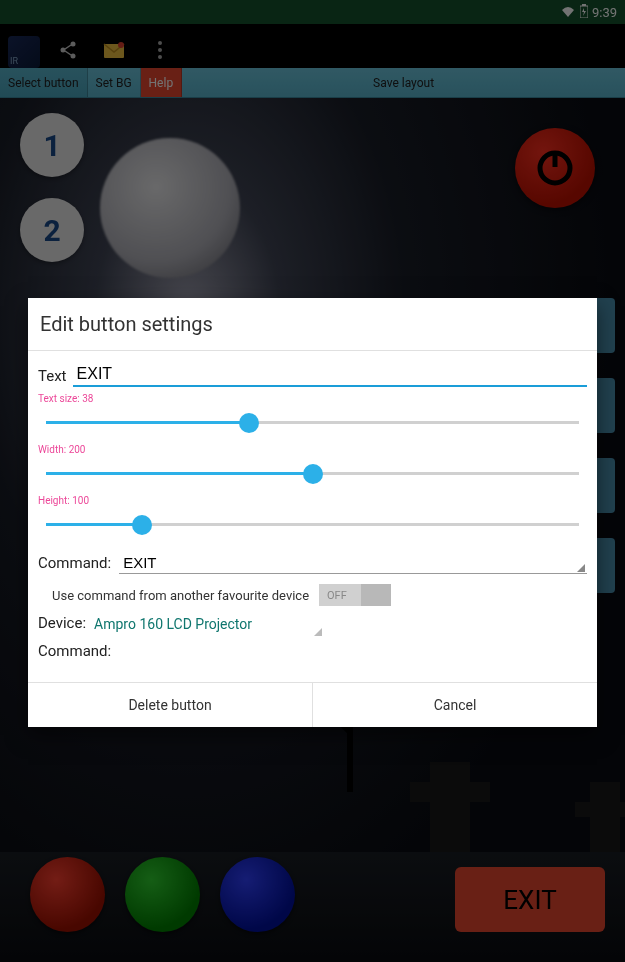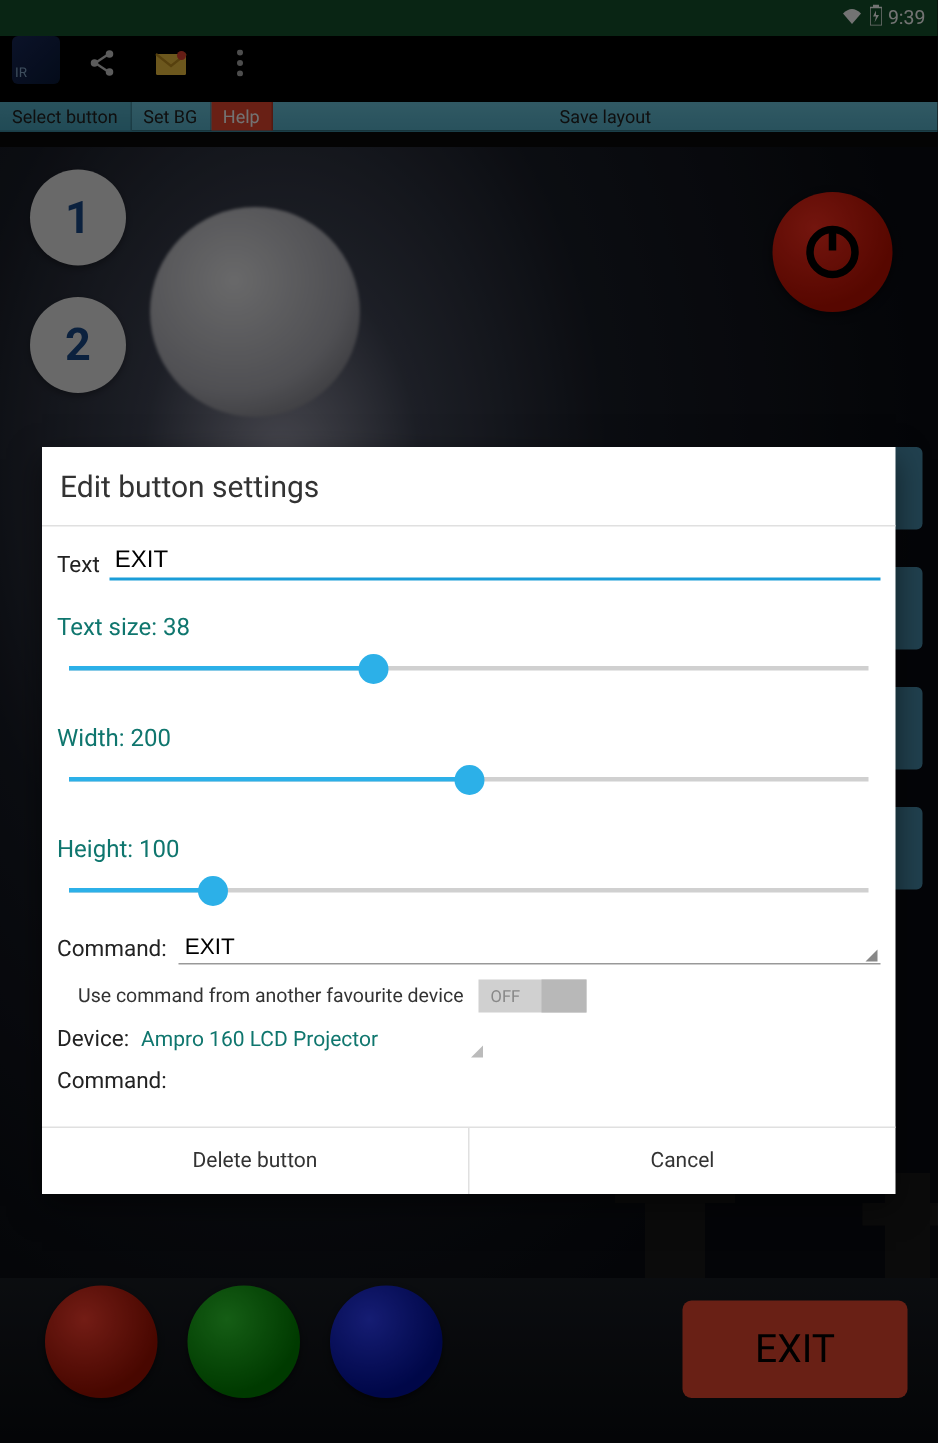--- a/index.html
+++ b/index.html
@@ -19,40 +19,40 @@
   align-items: center;
   padding: 0 8px;
   color: #fff;
   font-size: 13px;
   gap: 4px;
 }
 .app-bar {
   height: 44px;
   background: #000;
   display: flex;
-  align-items: flex-start;
+  align-items: flex-end;
   padding: 0 8px;
   gap: 10px;
 }
 .app-icon {
   width: 32px;
   height: 32px;
   background: linear-gradient(135deg, #1a2a5a, #0a1a3a);
   border-radius: 4px;
   display: flex;
   align-items: flex-end;
   justify-content: flex-start;
   padding: 2px;
   color: #8ac;
   font-size: 9px;
 }
 .app-title { color: #fff; font-size: 17px; flex: 1; }
 .action-icon { width: 36px; height: 36px; display: flex; align-items: center; justify-content: center; }
 .toolbar {
-  height: 20px;
+  height: 30px;
   background: linear-gradient(#6cc5dd, #5ab5cd);
   display: flex;
   align-items: stretch;
   border-bottom: 1px solid #3a8aa0;
 }
 .toolbar-btn {
   padding: 0 8px;
   font-size: 12px;
   display: flex;
   align-items: center;
@@ -191,21 +191,21 @@
 .field-label { font-size: 15px; color: #222; padding-bottom: 2px; }
 .text-input {
   flex: 1;
   border: none;
   border-bottom: 2px solid #1a9dd8;
   font-size: 16px;
   padding: 2px 4px;
   margin-left: 6px;
   outline: none;
 }
-.slider-label { font-size: 16px; color: #0f766e; margin-top: 21px; }
+.slider-label { font-size: 10px; color: #ec4899; margin-top: 6px; }
 .slider-track {
   position: relative;
   height: 30px;
   margin: 4px 8px 0;
 }
 .slider-bg {
   position: absolute;
   top: 13px;
   left: 0;
   width: 100%;

